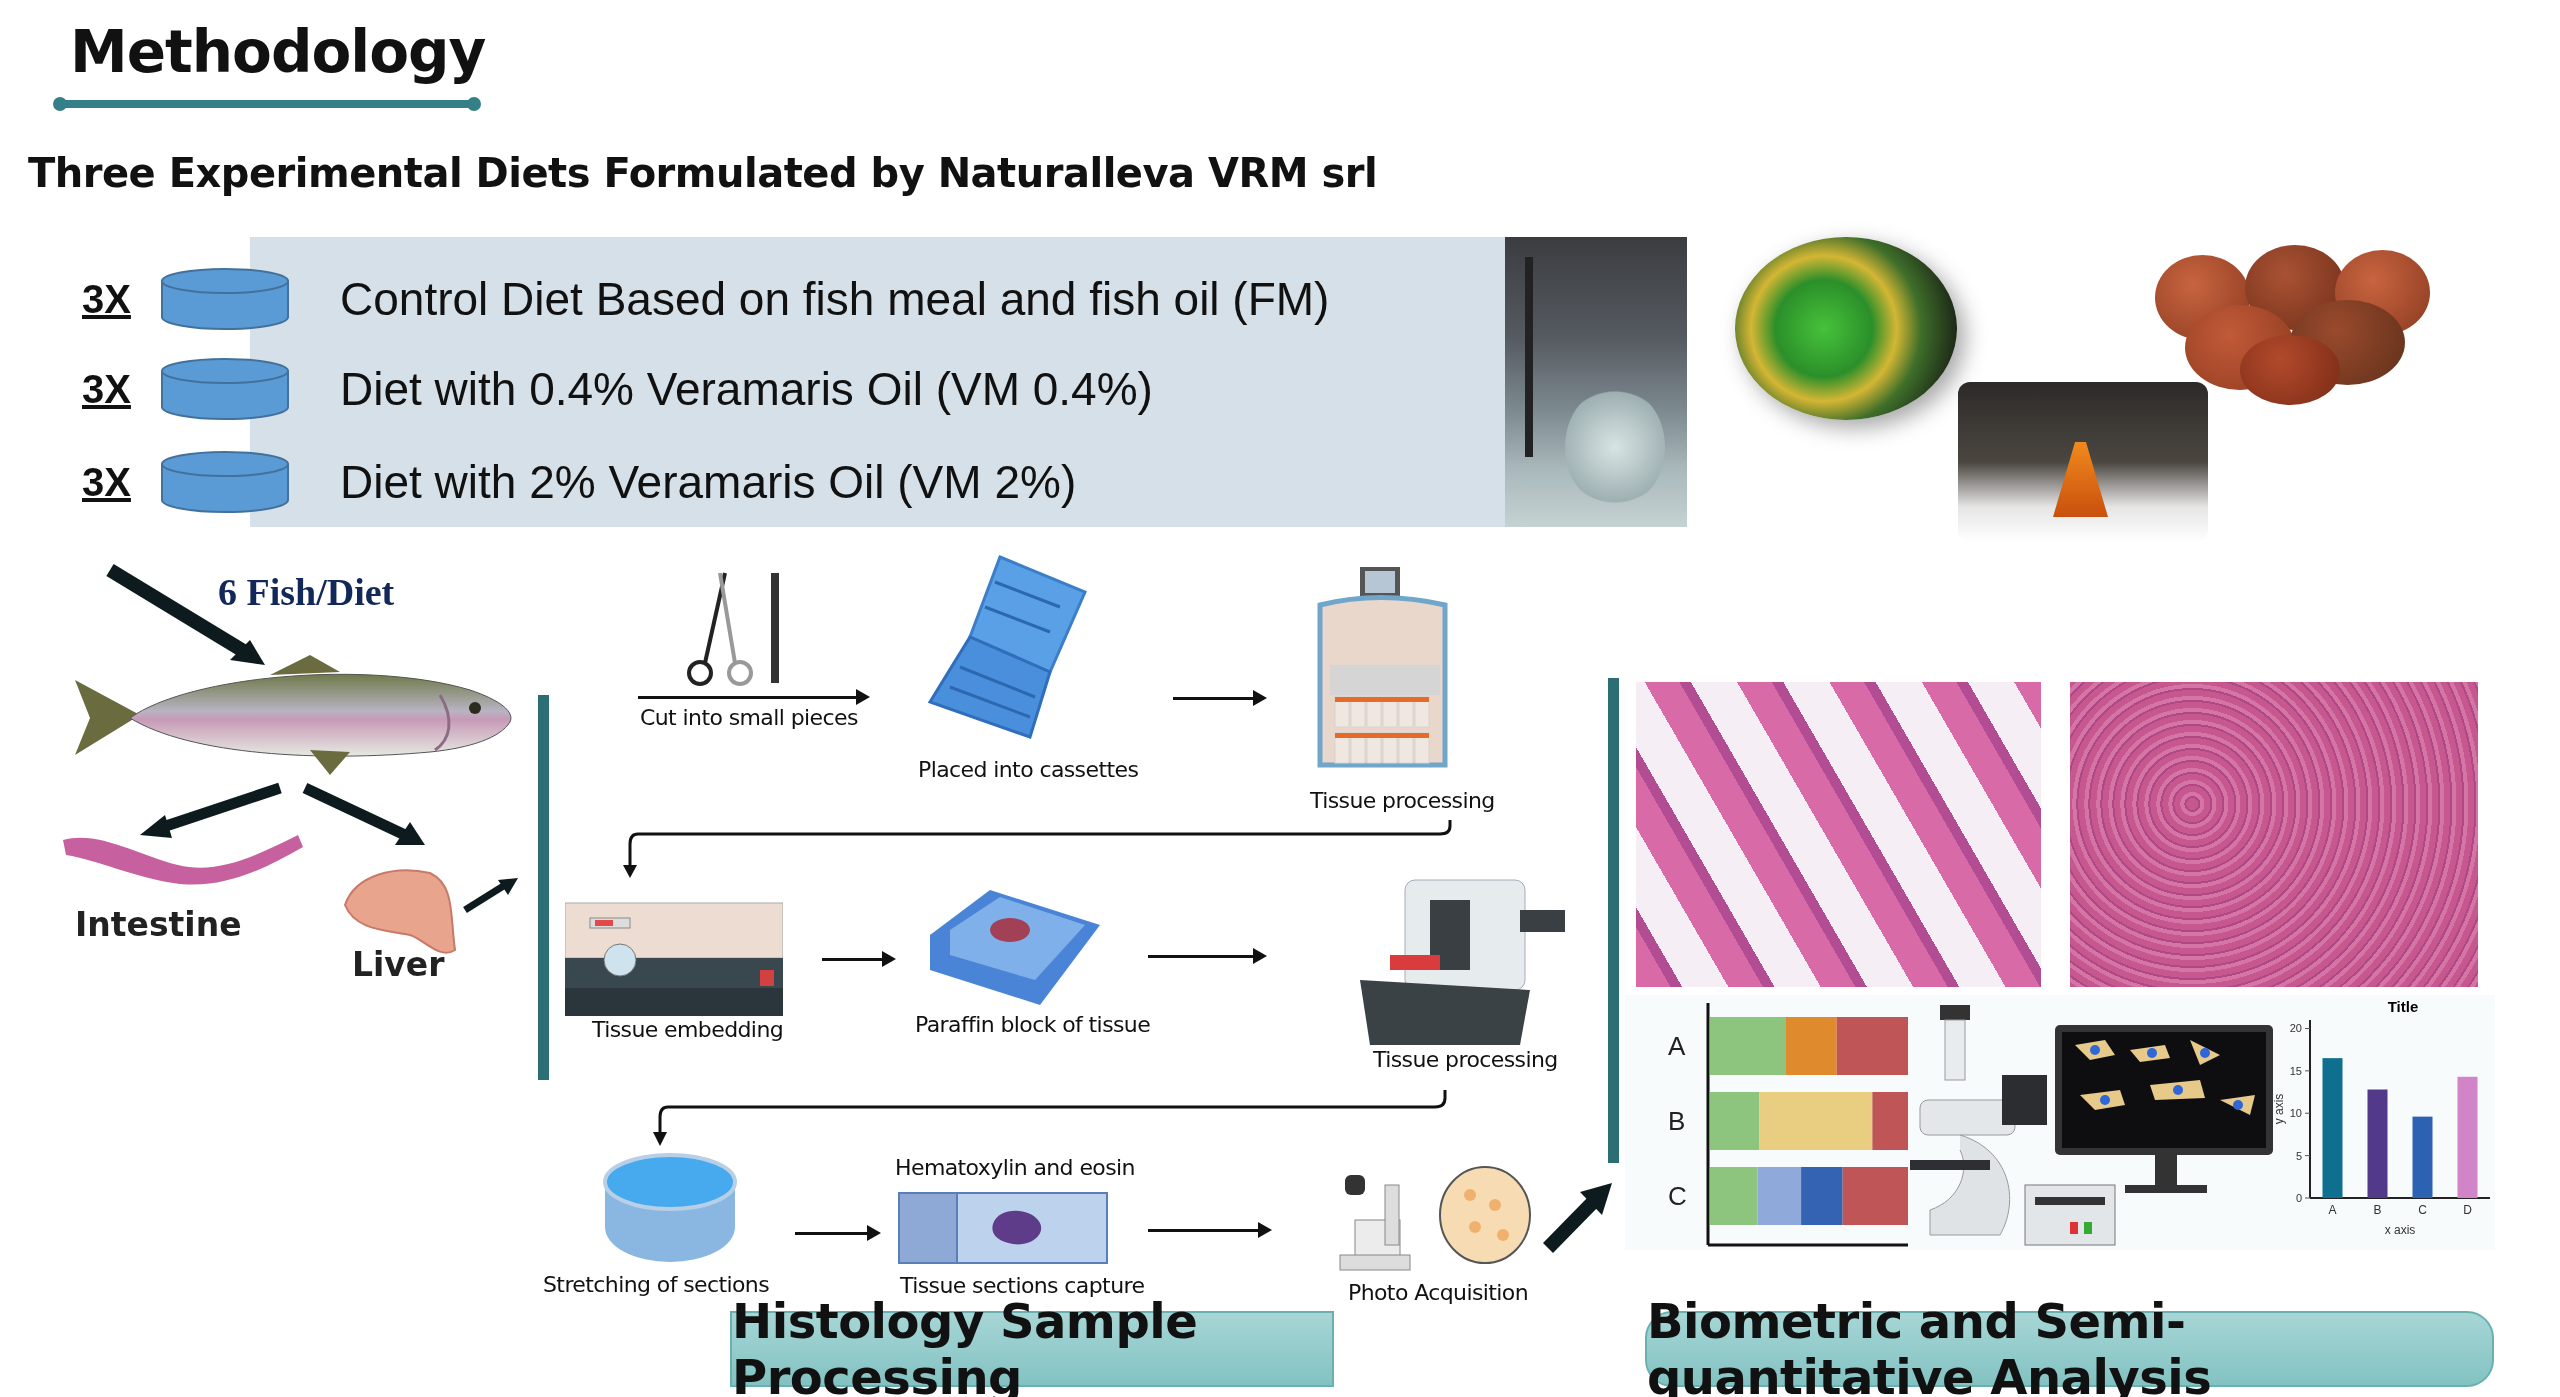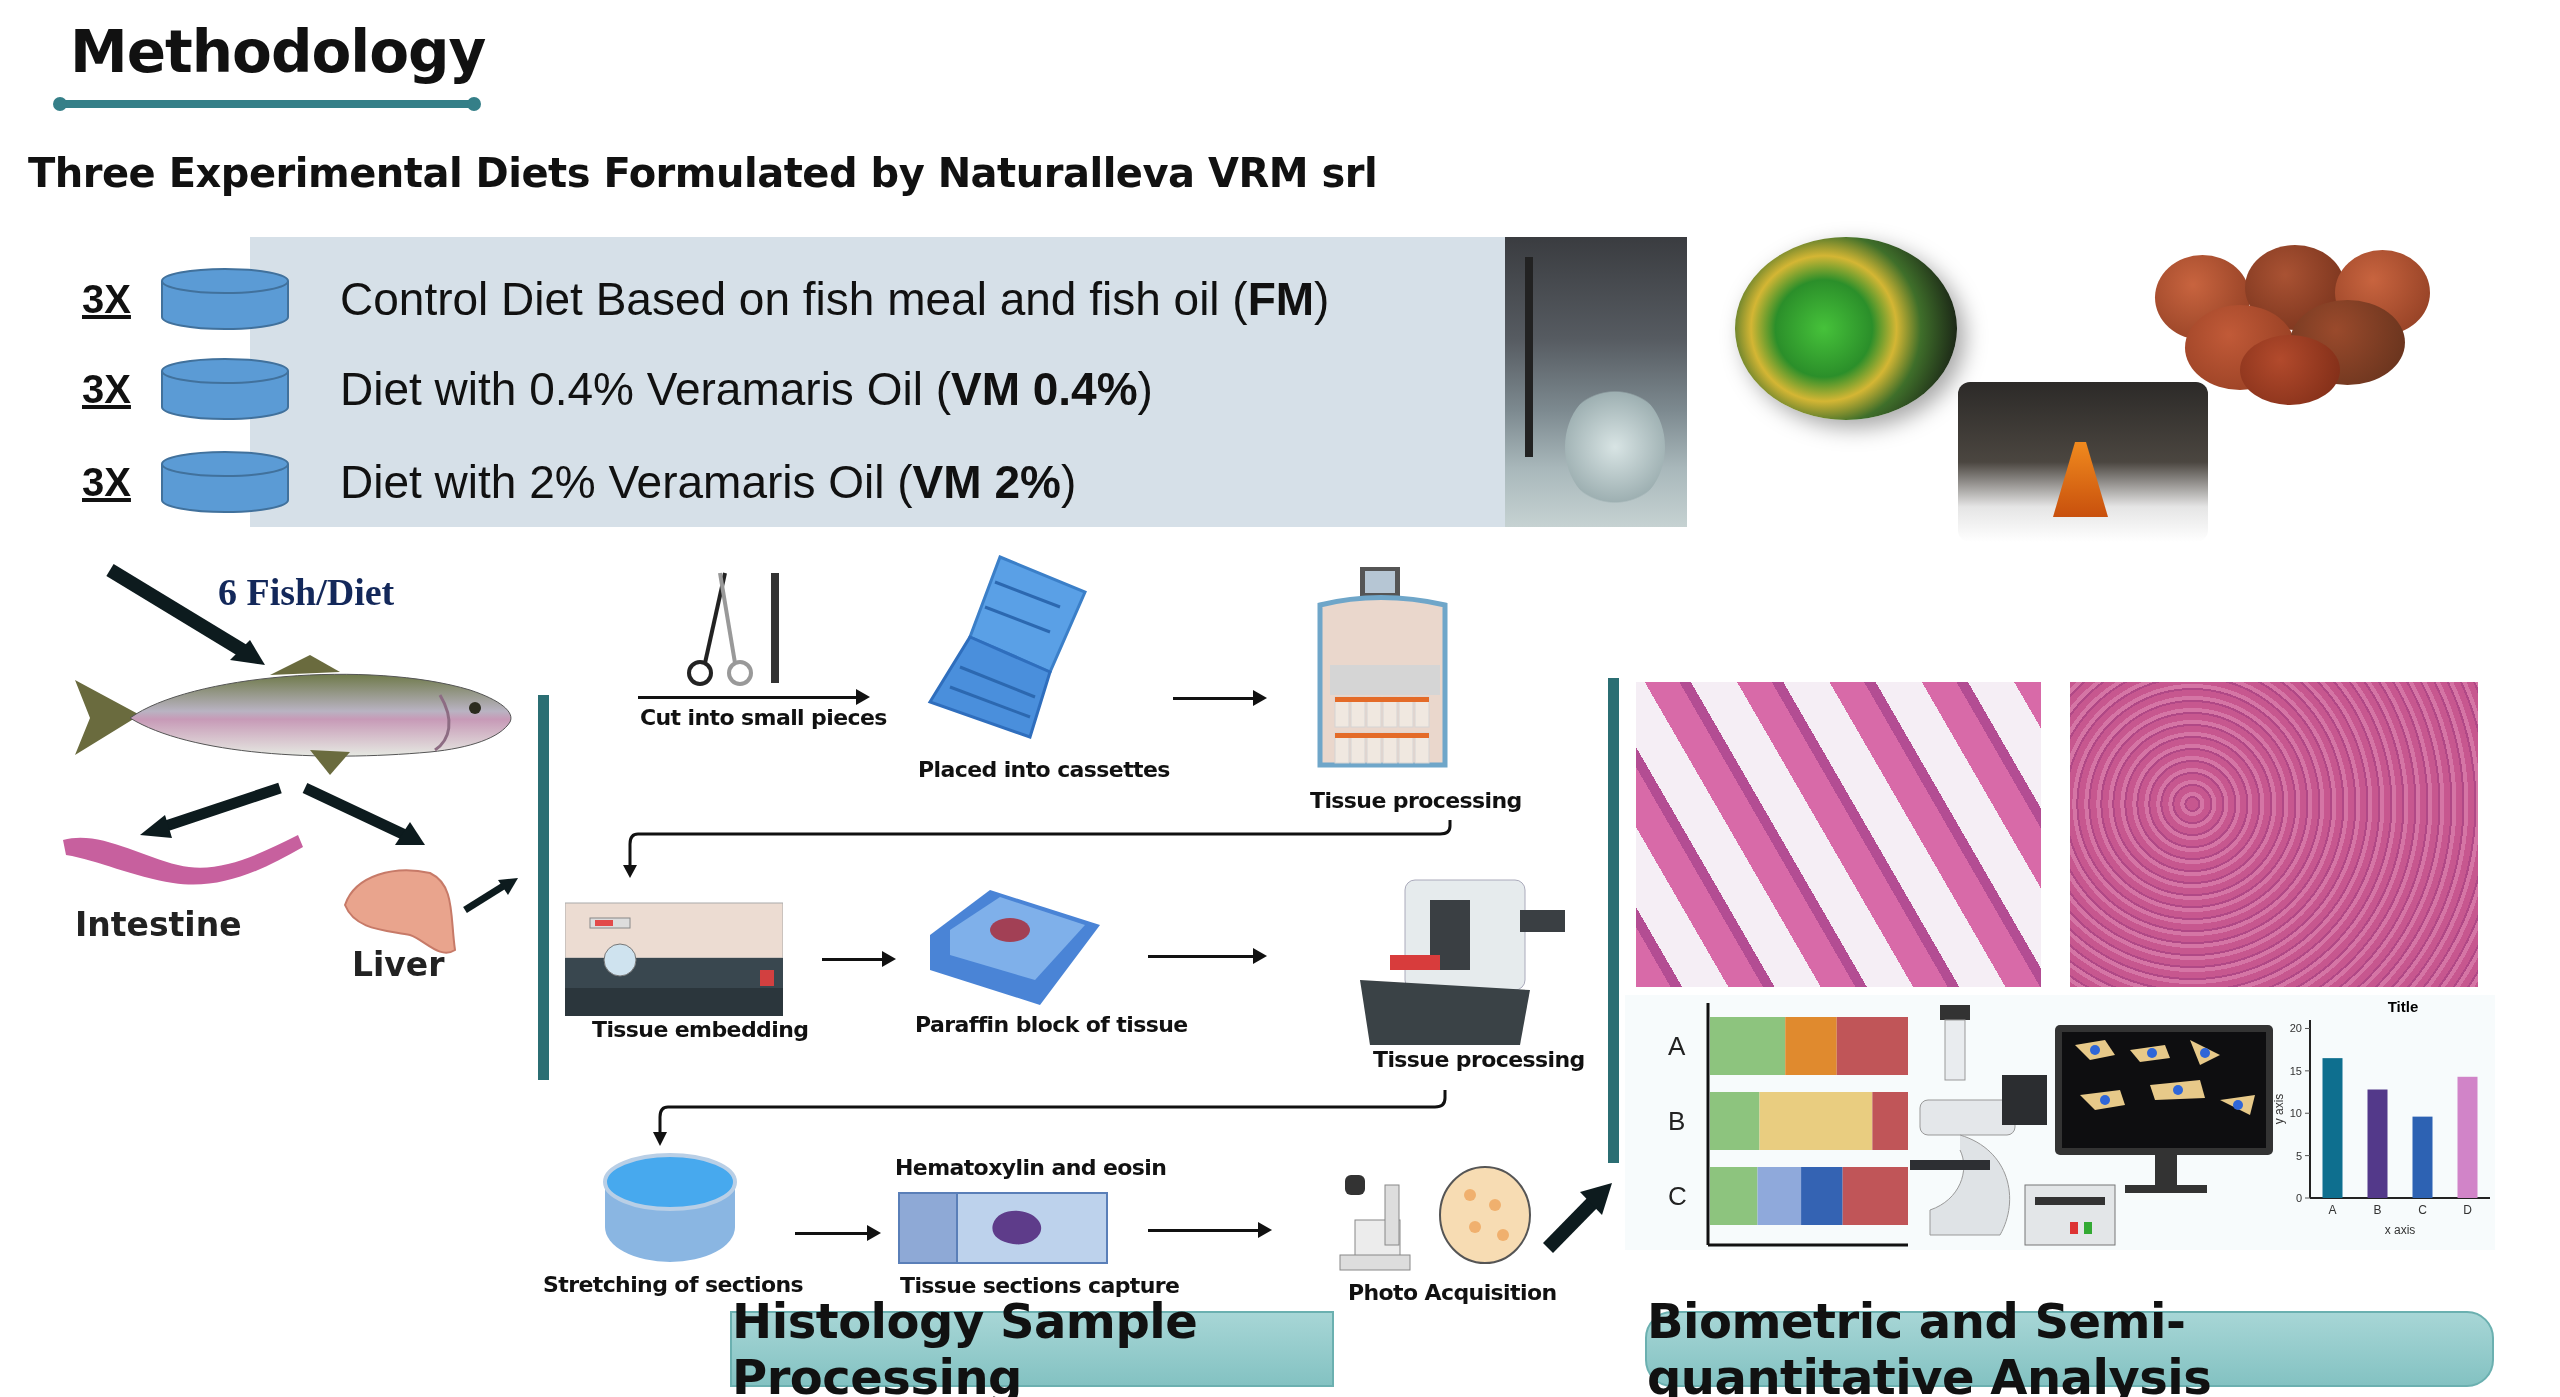--- a/index.html
+++ b/index.html
@@ -9,36 +9,36 @@
   .title { left:70px; top:18px; font-size:58px; font-weight:bold; font-family:"DejaVu Sans", sans-serif; letter-spacing:-1px; }
   .title-underline { left:57px; top:100px; width:420px; height:8px; background:#357f88; border-radius:4px; }
   .title-underline::before, .title-underline::after { content:""; position:absolute; top:-3px; width:14px; height:14px; border-radius:50%; background:#357f88; }
   .title-underline::before { left:-4px; } .title-underline::after { right:-4px; }
   .subtitle { left:28px; top:150px; font-size:40px; font-weight:bold; font-family:"DejaVu Sans", sans-serif; letter-spacing:-0.5px; }
   .diet-panel { left:250px; top:237px; width:1255px; height:290px; background:#d6e0e8; }
   .diet-row { position:absolute; left:0; height:80px; display:flex; align-items:center; }
   .diet-count { position:absolute; left:82px; font-size:40px; font-weight:bold;text-decoration:underline; }
   .cyl { position:absolute; left:160px; width:130px; height:64px; }
   .diet-text { position:absolute; left:340px; font-size:46px; white-space:nowrap; }
-  .diet-text b { font-weight:bold; }
+  .diet-text b { font-weight:normal; }
   .tank { left:1505px; top:237px; width:182px; height:290px;
           background:linear-gradient(180deg,#3a3c40 0%,#565b61 35%,#7d8a90 60%,#a9b8bb 80%,#c6d2d2 100%); }
   .tank::before { content:""; position:absolute; left:20px; top:20px; width:8px; height:200px; background:#222; }
   .tank::after { content:""; position:absolute; left:60px; top:150px; width:100px; height:120px; border-radius:50%;
                  background:radial-gradient(circle,#d8e4e4 0%,#9eb0b2 70%,transparent 72%); }
   .lab-circle { left:1735px; top:237px; width:222px; height:183px; border-radius:50%;
                 background:radial-gradient(circle at 40% 50%,#46c23a 0%,#2b8f2a 30%,#d4b634 45%,#3f6f2a 60%,#111 90%);
                 box-shadow:8px 8px 22px rgba(0,0,0,0.35); }
   .lab-flask { left:1958px; top:382px; width:250px; height:160px; border-radius:12px;
                background:linear-gradient(180deg,#2c2a28 0%,#4b4640 50%,#e5e5e5 78%,#ffffff 100%); overflow:hidden; }
   .lab-flask::after { content:""; position:absolute; left:95px; top:60px; width:55px; height:75px;
                       background:linear-gradient(180deg,#f08a1e,#c8500d); clip-path:polygon(40% 0,60% 0,100% 100%,0 100%); }
   .pellets { left:2140px; top:230px; width:320px; height:175px; }
   .pellets span { position:absolute; border-radius:50%; background:radial-gradient(circle at 40% 35%,#c8643f,#8a3a20); }
-  .step-label { position:absolute; font-size:22px; font-weight:bold; white-space:nowrap; font-family:"DejaVu Sans", sans-serif; letter-spacing:-0.6px; }
+  .step-label { position:absolute; font-size:22px; font-weight:normal; white-space:nowrap; font-family:"DejaVu Sans", sans-serif; letter-spacing:-0.6px; }
   .arrow-h { position:absolute; height:3px; background:#111; }
   .arrow-h::after { content:""; position:absolute; right:-4px; top:-7px; border-left:14px solid #111; border-top:8px solid transparent; border-bottom:8px solid transparent; }
   .teal-bar { position:absolute; background:#2b6e73; }
   .section-box { position:absolute; height:72px; background:linear-gradient(180deg,#a7d6d6,#83c2c2); border:2px solid #6bb0b0;
                  display:flex; align-items:center; justify-content:center; font-size:48px; font-weight:bold; font-family:"DejaVu Sans", sans-serif; letter-spacing:-0.5px; }
   .histo { position:absolute; }
   .fish-count { left:218px; top:570px; font-size:38px; font-weight:bold; color:#13285a; font-family:Liberation Serif, serif; }
   .organ-label { position:absolute; font-size:33px; font-weight:bold; color:#222; font-family:"DejaVu Sans", sans-serif; }
   .chart-bg { position:absolute; left:1625px; top:995px; width:870px; height:255px; background:#f7fbfc; }
 </style>

